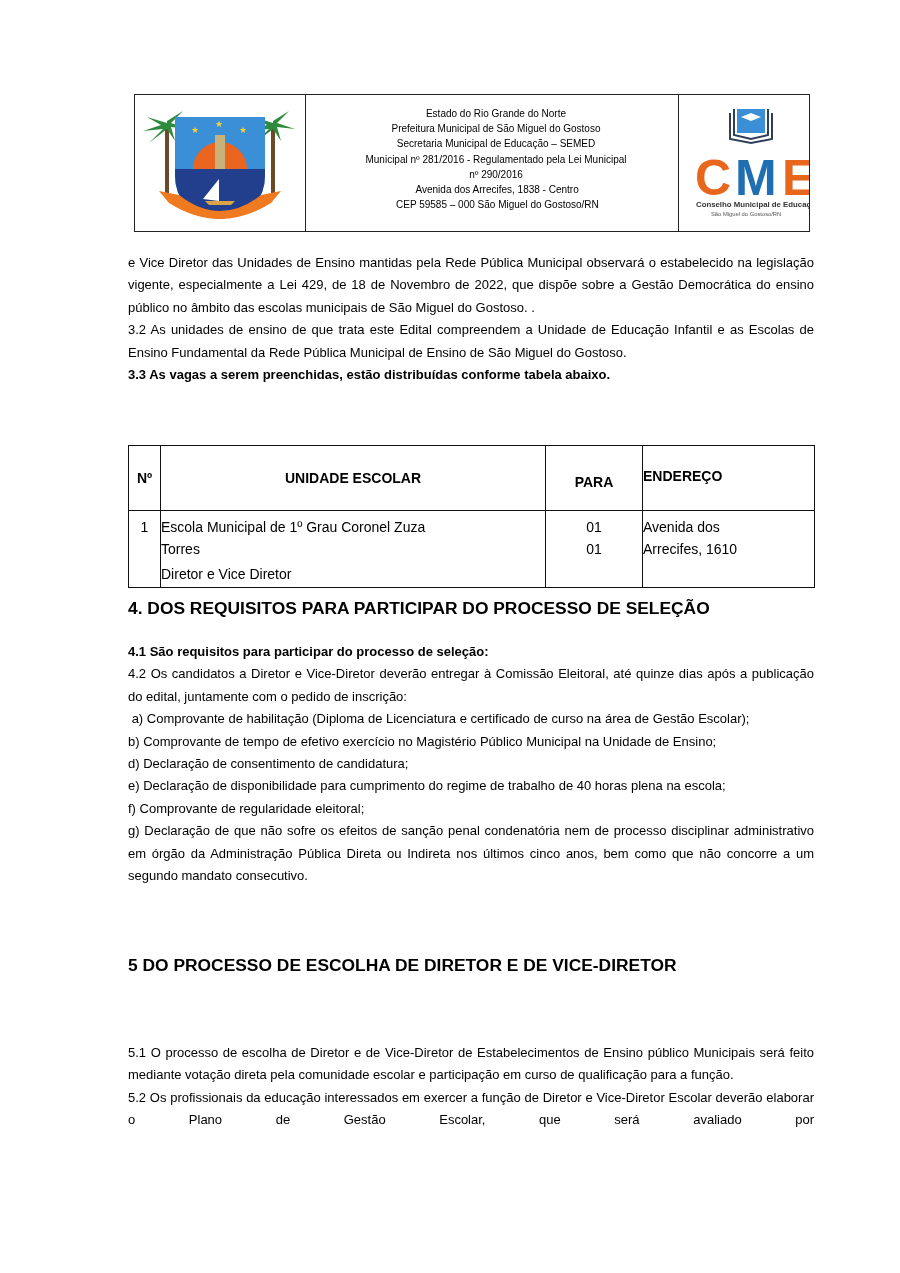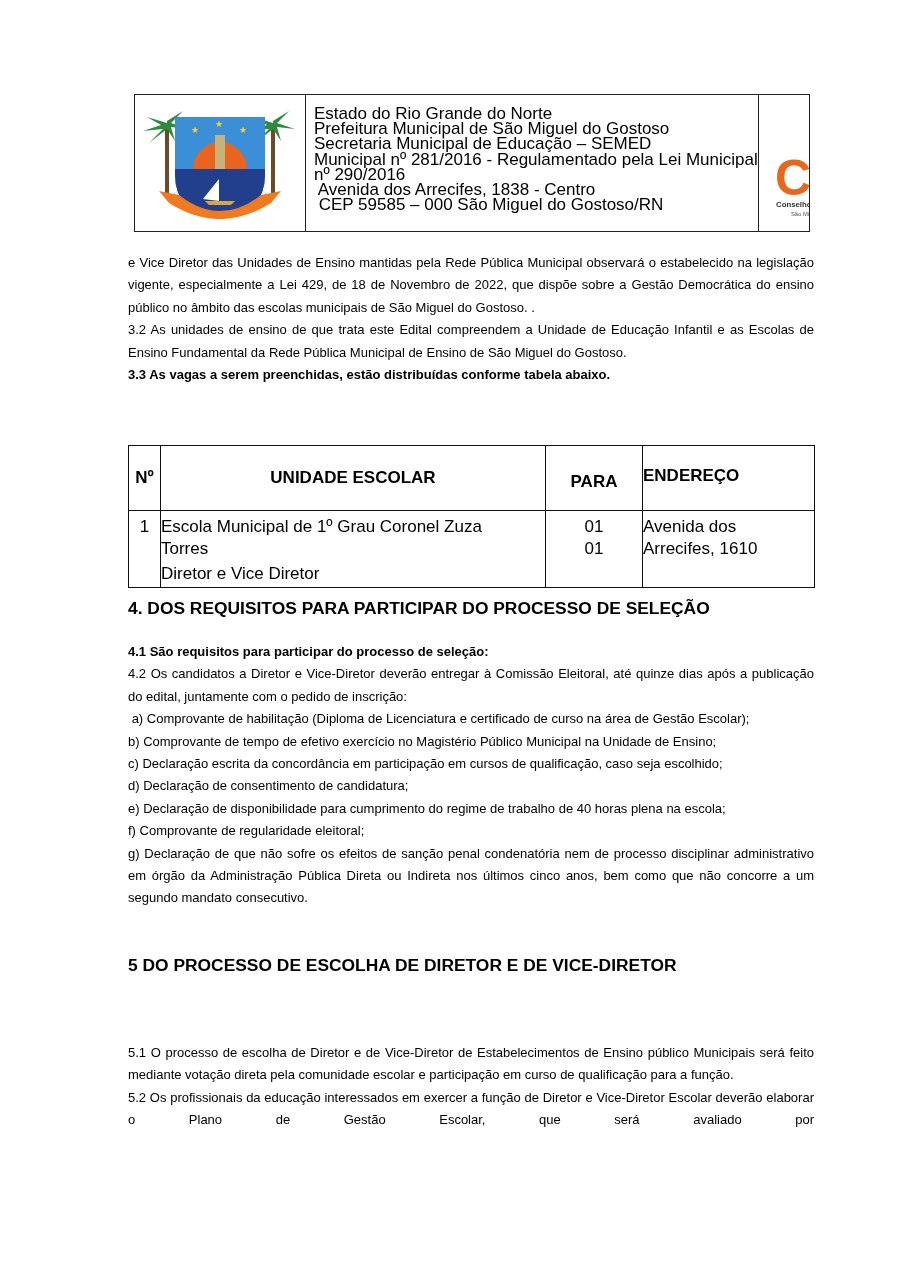--- a/index.html
+++ b/index.html
@@ -5,32 +5,32 @@
   html, body { margin:0; padding:0; background:#ffffff; }
   body { width:900px; height:1273px; position:relative; overflow:hidden;
          font-family:"Liberation Sans", sans-serif; color:#000; }
   .page { position:absolute; left:0; top:0; width:900px; height:1273px; background:#fff; }
 
   
   .hdr { position:absolute; left:134px; top:94px; width:676px; height:138px;
          border:1px solid #222; display:flex; box-sizing:border-box; }
   .hdr-logo-left { width:170px; border-right:1px solid #222; position:relative; }
   .hdr-text { flex:1; border-right:1px solid #222; padding:11px 0 0 8px;
-              font-size:17px; line-height:15.2px; box-sizing:border-box; }
+              font-size:10px; line-height:15.2px; box-sizing:border-box;text-align:center; }
   .hdr-text div { white-space:nowrap; }
   .hdr-logo-right { width:130px; position:relative; overflow:hidden; }
 
   .body-text { position:absolute; left:128px; width:686px; font-size:13px;
                line-height:22.4px; text-align:justify; }
   .body-text p { margin:0; }
   .lastline { text-align-last:left;font-weight:bold; }
   .justall { text-align:justify; text-align-last:justify; }
 
   table.vagas { position:absolute; left:128px; top:445px; width:687px;
-                border-collapse:collapse; font-size:17px; }
+                border-collapse:collapse; font-size:14px; }
   table.vagas td, table.vagas th { border:1.5px solid #111; padding:0; vertical-align:top; }
   table.vagas th { height:56px; font-weight:bold; vertical-align:middle; }
   .c-num { width:31px; text-align:center; }
   .c-unit { width:384px; }
   .c-vagas { width:96px; text-align:center; }
   .c-end { text-align:left; }
   .row-data td { height:71px; line-height:22px; }
 
   h2.sec { position:absolute; left:128px; margin:0; font-size:17.4px; font-weight:bold;text-align:right; }
 </style>
@@ -123,21 +123,20 @@
     </tr>
   </tbody>
     </table>
 
   <h2 class="sec" style="top:598px;">4. DOS REQUISITOS PARA PARTICIPAR DO PROCESSO DE SELEÇÃO</h2>
   <div class="body-text" style="top:641px;">
     <p class="lastline">4.1  São requisitos para participar do processo de seleção:</p>
     <p>4.2 Os candidatos a Diretor e Vice-Diretor deverão entregar à Comissão Eleitoral, até quinze dias após a publicação do edital, juntamente com o pedido de inscrição:</p>
     <p style="white-space:pre-wrap"> a) Comprovante de habilitação (Diploma de Licenciatura e certificado de curso na área de Gestão Escolar);</p>
     <p>b) Comprovante de tempo de efetivo exercício no Magistério Público Municipal na Unidade de Ensino;</p>
-    <p>c) Declaração escrita da concordância em participação em cursos de qualificação, caso seja escolhido;</p>
     <p>d) Declaração de consentimento de candidatura;</p>
     <p>e) Declaração de disponibilidade para cumprimento do regime de trabalho de 40 horas plena na escola;</p>
     <p>f) Comprovante de regularidade eleitoral;</p>
     <p>g) Declaração de que não sofre os efeitos de sanção penal condenatória nem de processo disciplinar administrativo em órgão da Administração Pública Direta ou Indireta nos últimos cinco anos, bem como que não concorre a um segundo mandato consecutivo.</p>
   </div>
 
   <h2 class="sec" style="top:955px;">5 DO PROCESSO DE ESCOLHA DE DIRETOR E DE VICE-DIRETOR</h2>
   <div class="body-text" style="top:1042px;">
     <p>5.1 O processo de escolha de Diretor e de Vice-Diretor de Estabelecimentos de Ensino público Municipais será feito mediante votação direta pela comunidade escolar e participação em curso de qualificação para a função.</p>
     <p class="justall">5.2 Os profissionais da educação interessados em exercer a função de Diretor e Vice-Diretor Escolar deverão elaborar o Plano de Gestão Escolar, que será avaliado por</p>

